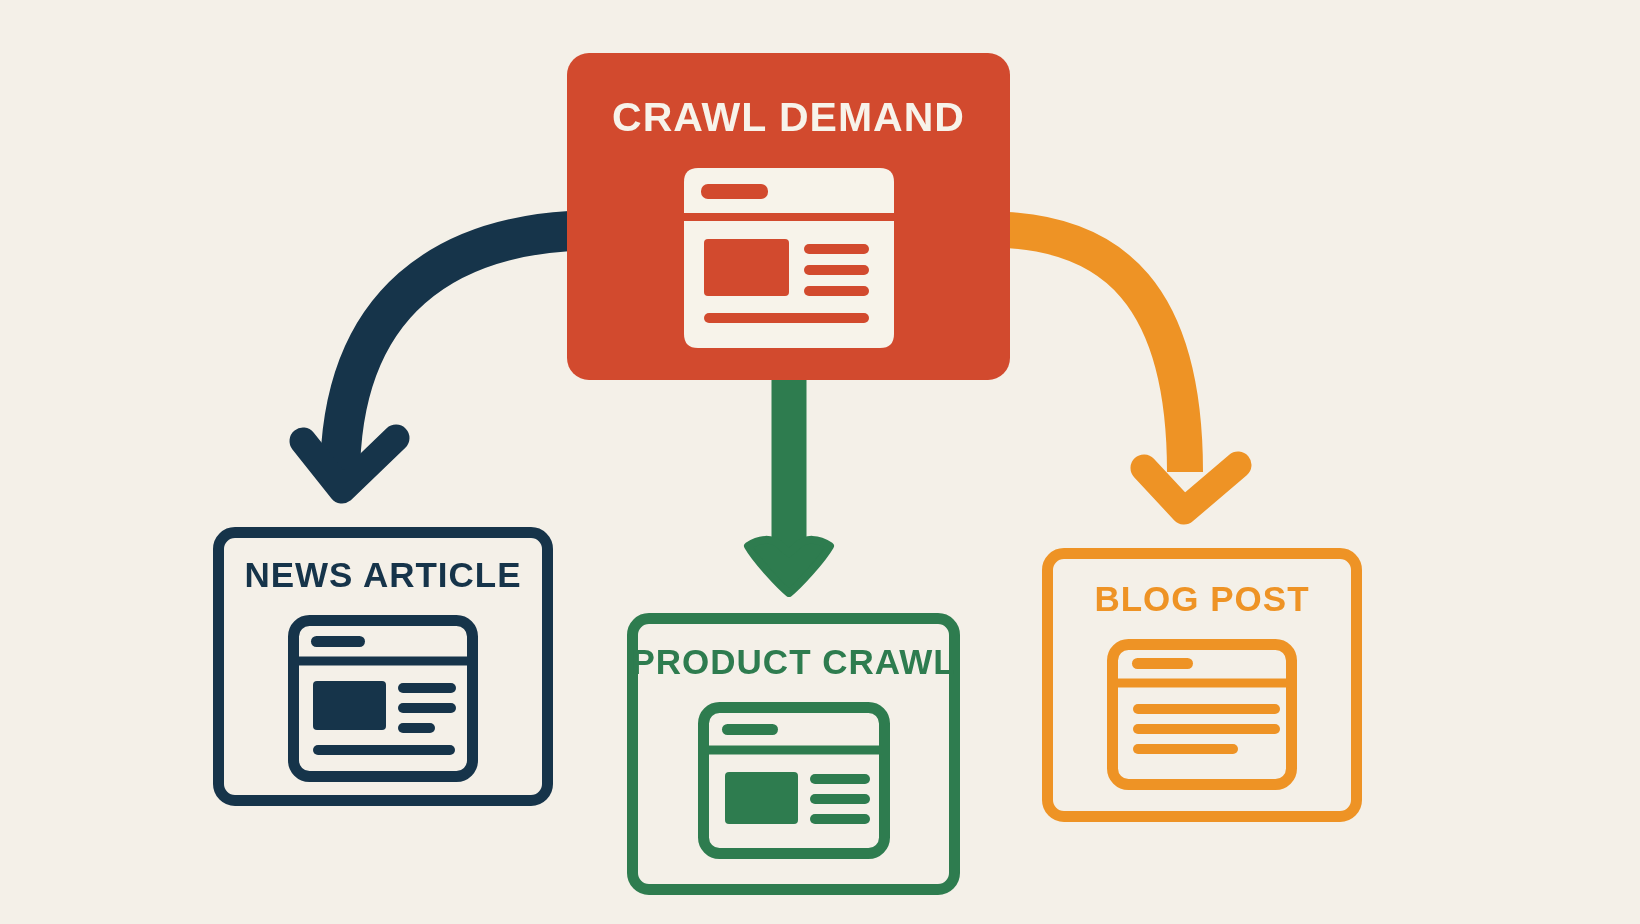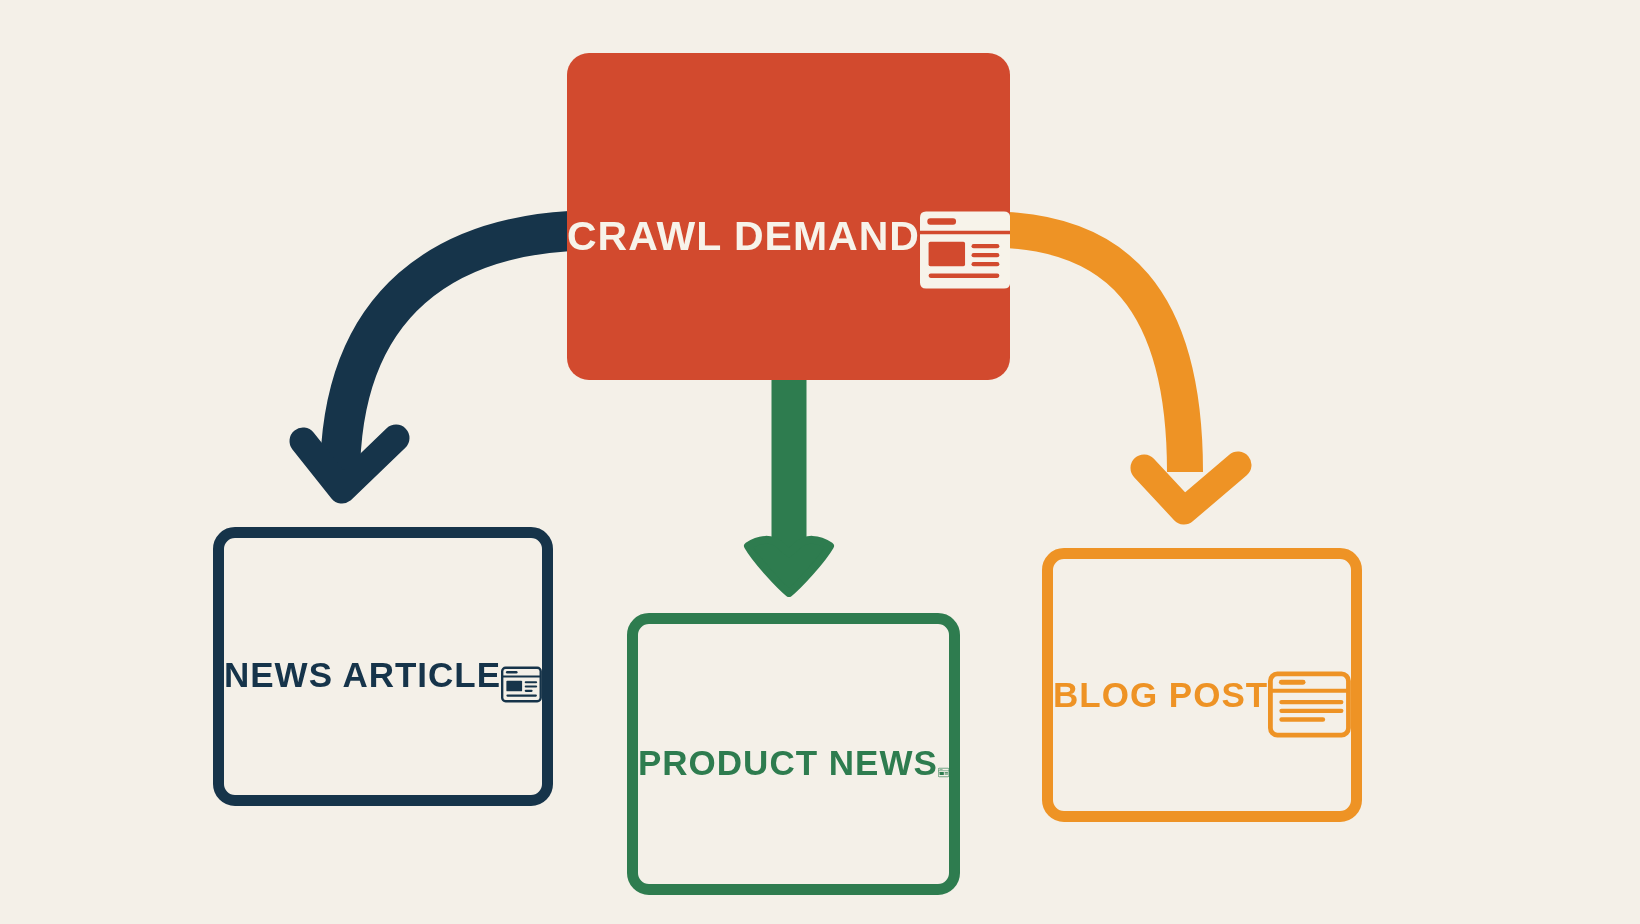--- a/index.html
+++ b/index.html
@@ -33,21 +33,21 @@
   }
   .stroke-navy   { stroke: var(--navy); }
   .stroke-green  { stroke: var(--green); }
   .stroke-orange { stroke: var(--orange); }
   .fill-green    { fill: var(--green); stroke: var(--green); stroke-width: 8; stroke-linejoin: round; }
 
   .node {
     position: absolute;
     box-sizing: border-box;
     display: flex;
-    flex-direction: row;
+    flex-direction: column;
     align-items: center;
     border-radius: 22px;
   }
   .node .title {
     font-weight: 700;
     letter-spacing: 1px;
     white-space: nowrap;
     line-height: 1.2;
   }
   .node-source {
@@ -155,21 +155,21 @@
       <rect class="solid" x="23" y="21" width="54" height="11" rx="5.5"></rect>
       <rect class="solid" x="25" y="66" width="73" height="49" rx="4"></rect>
       <rect class="solid" x="110" y="68" width="58" height="10" rx="5"></rect>
       <rect class="solid" x="110" y="88" width="58" height="10" rx="5"></rect>
       <rect class="solid" x="110" y="108" width="37" height="10" rx="5"></rect>
       <rect class="solid" x="25" y="130" width="142" height="10" rx="5"></rect>
     </svg>
   </div>
 
   <div class="node node-target node-product">
-    <div class="title">PRODUCT NEWS</div>
+    <div class="title">PRODUCT CRAWL</div>
     <svg class="icon outline-icon" width="192" height="157" viewBox="0 0 192 157" xmlns="http://www.w3.org/2000/svg">
       <rect class="frame" x="5.5" y="5.5" width="181" height="146" rx="16"></rect>
       <line class="divider" x1="7" y1="48" x2="185" y2="48"></line>
       <rect class="solid" x="24" y="22" width="56" height="11" rx="5.5"></rect>
       <rect class="solid" x="27" y="70" width="73" height="52" rx="4"></rect>
       <rect class="solid" x="112" y="72" width="60" height="10" rx="5"></rect>
       <rect class="solid" x="112" y="92" width="60" height="10" rx="5"></rect>
       <rect class="solid" x="112" y="112" width="60" height="10" rx="5"></rect>
     </svg>
   </div>

